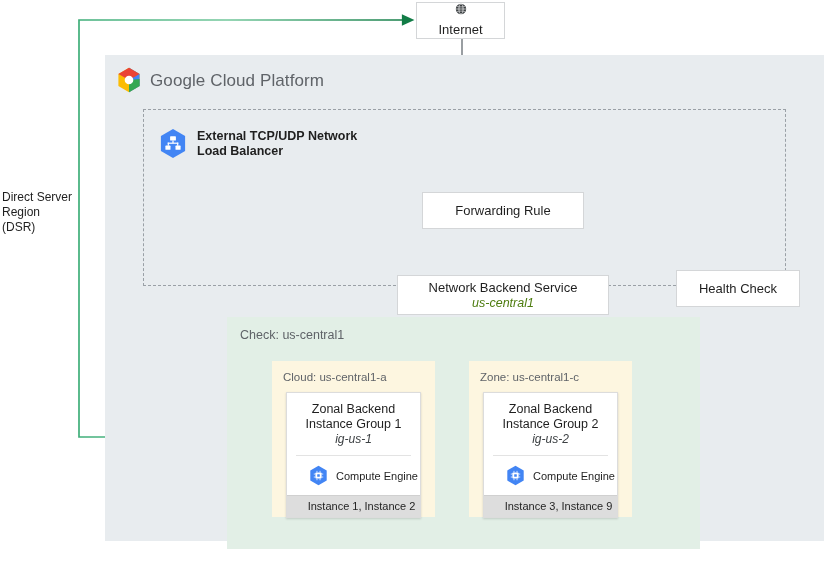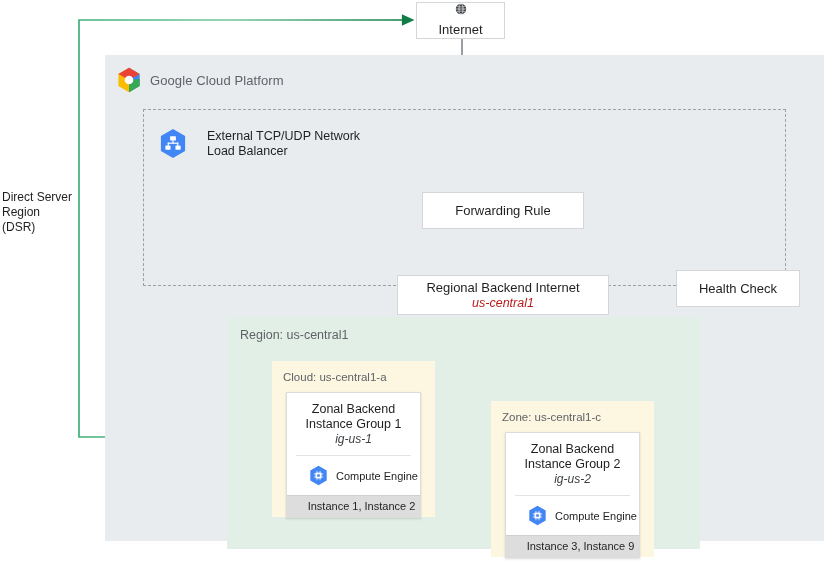--- a/index.html
+++ b/index.html
@@ -29,21 +29,21 @@
     flex-direction: column;
     align-items: center;
     justify-content: center;
     color: #1f1f1f;
     font-size: 13px;
     line-height: 16px;
     text-align: center;
   }
   .wbox .sub {
     font-style: italic;
-    color: #b91c1c;
+    color: #4d7c0f;
     font-size: 12.5px;
     line-height: 15px;
   }
 
   
   #internet-box {
     left: 416px; top: 2px; width: 89px; height: 37px;
     flex-direction: column;
     gap: 7px;
     font-size: 13px;
@@ -57,40 +57,41 @@
     background: #e8ecef;
   }
   #gcp-logo-row {
     position: absolute;
     left: 12px; top: 12px;
     display: flex;
     align-items: center;
     gap: 9px;
   }
   #gcp-logo-row .gcp-title {
-    font-size: 13px;
+    font-size: 17px;
     color: #5f6368;
     letter-spacing: .1px;
   }
   #gcp-logo-row .gcp-title b { color: #5f6368; font-weight: 400; }
 
   
   #lb-container {
     position: absolute;
     left: 38px; top: 54px; width: 643px; height: 177px;
     border: 1.5px dashed #9aa0a6;
     box-sizing: border-box;
     background: transparent;
   }
   #lb-label {
     position: absolute;
     left: 15px; top: 18px;
     display: flex;
     align-items: center;
-    gap: 20px;
+    gap: 10px;
+    font-weight: bold;
   }
   #lb-label .lb-text {
     font-size: 12.5px;
     line-height: 15px;
     color: #1f1f1f;
     text-align: left;
   }
 
   
   #forwarding-rule-box { left: 278px; top: 82px; width: 162px; height: 37px; }
@@ -110,21 +111,21 @@
     font-size: 12.5px;
     color: #5f6368;
   }
   .zone-box {
     position: absolute;
     top: 44px; width: 163px; height: 156px;
     background: #fdf6e0;
     box-sizing: border-box;
   }
   #zone-a { left: 45px; }
-  #zone-c { left: 264px; margin-top: 40px; }
+  #zone-c { left: 242px; }
   .zone-title {
     position: absolute;
     left: 11px; top: 10px;
     font-size: 11.5px;
     color: #5f6368;
   }
 
   .ig-card {
     position: absolute;
     left: 14px; top: 31px; width: 135px;
@@ -277,31 +278,31 @@
           <div>External TCP/UDP Network</div>
           <div>Load Balancer</div>
         </div>
       </div>
 
       <div class="wbox" id="forwarding-rule-box">
         <span>Forwarding Rule</span>
       </div>
 
       <div class="wbox" id="backend-service-box">
-        <span>Regional Backend Internet</span>
+        <span>Network Backend Service</span>
         <span class="sub">us-central1</span>
       </div>
 
       <div class="wbox" id="health-check-box">
         <span>Health Check</span>
       </div>
     </div>
 
     <div id="region-box">
-      <div class="region-title">Region: us-central1</div>
+      <div class="region-title">Check: us-central1</div>
 
       <div class="zone-box" id="zone-a">
         <div class="zone-title">Cloud: us-central1-a</div>
         <div class="ig-card">
           <div class="ig-head">
             <div>Zonal Backend</div>
             <div>Instance Group 1</div>
             <div class="ig-sub">ig-us-1</div>
           </div>
           <div class="ig-divider"></div>

